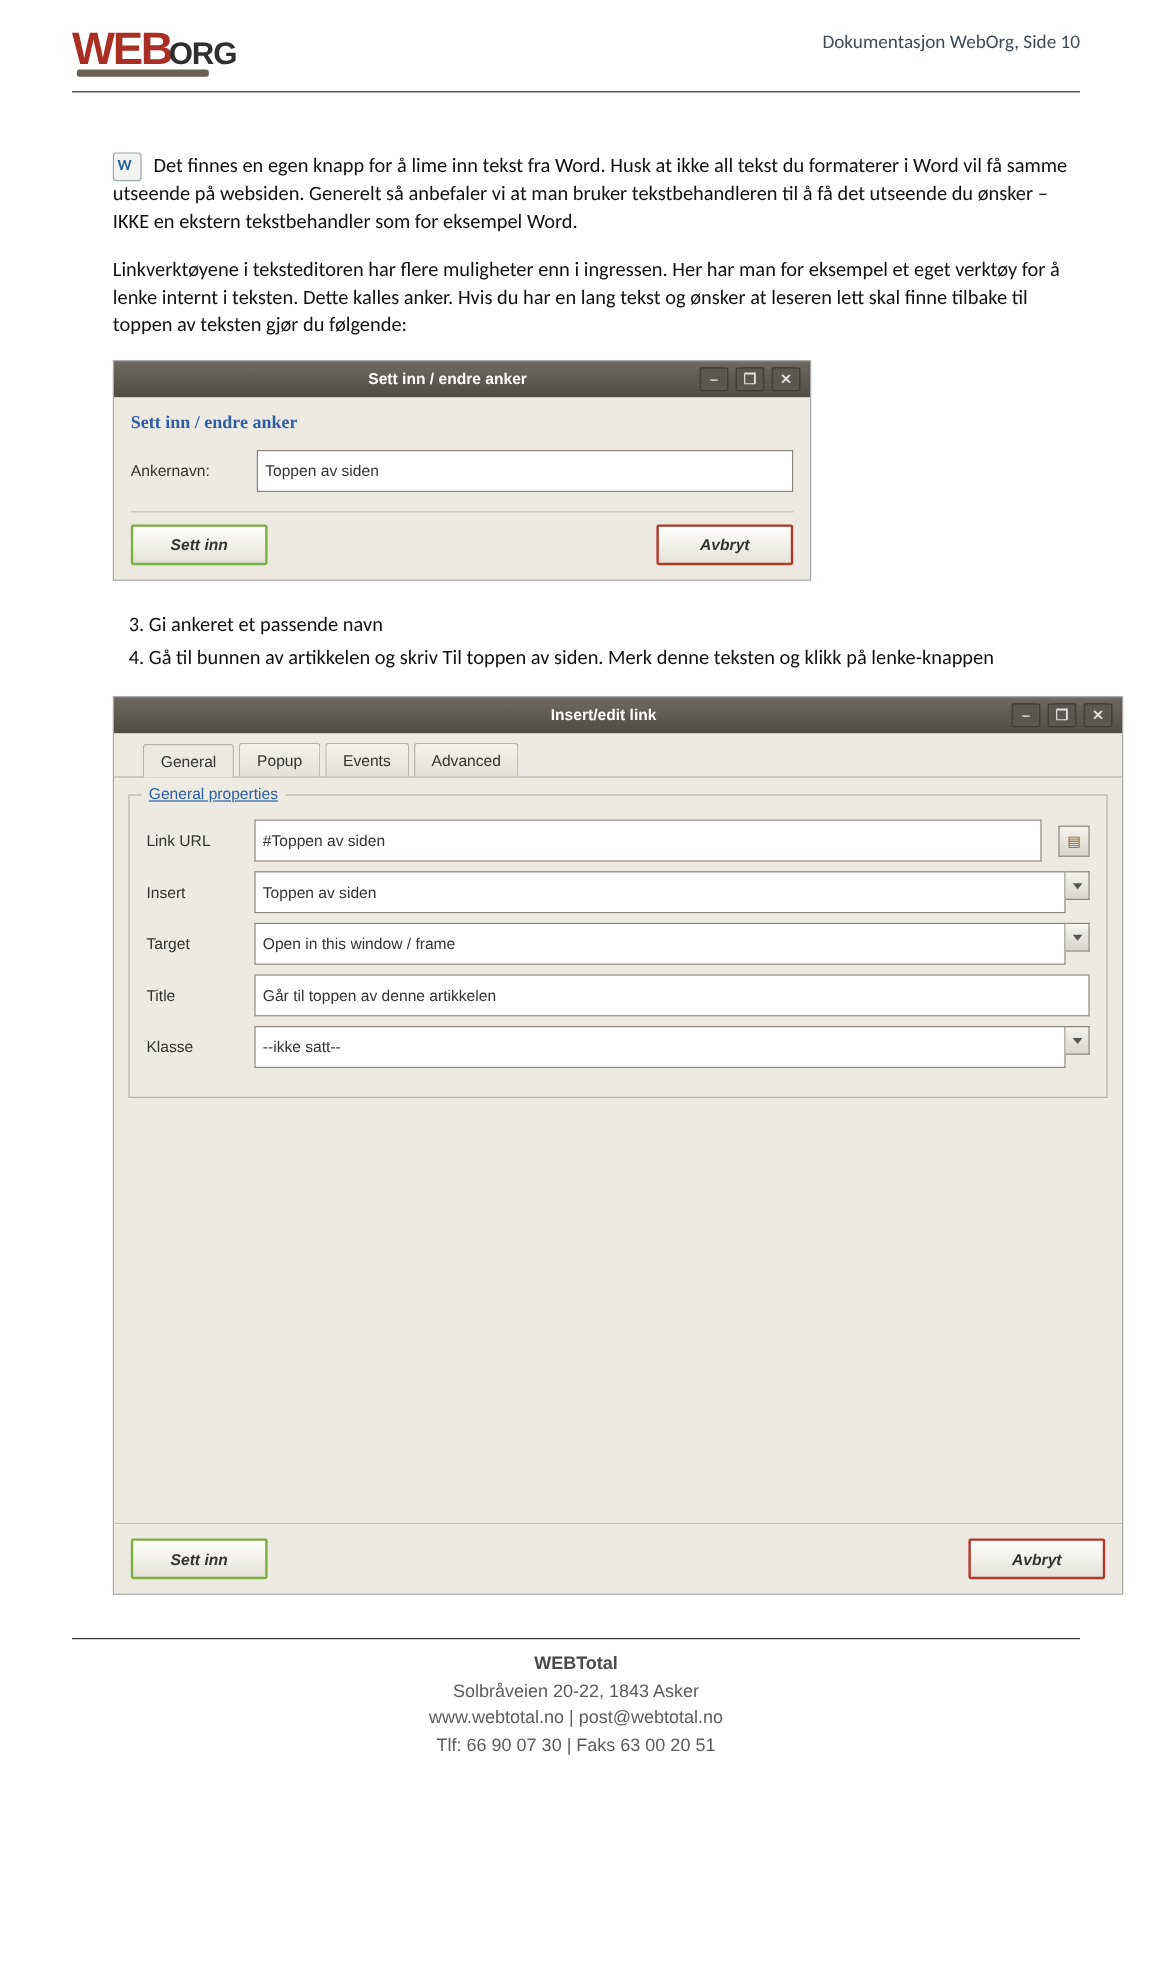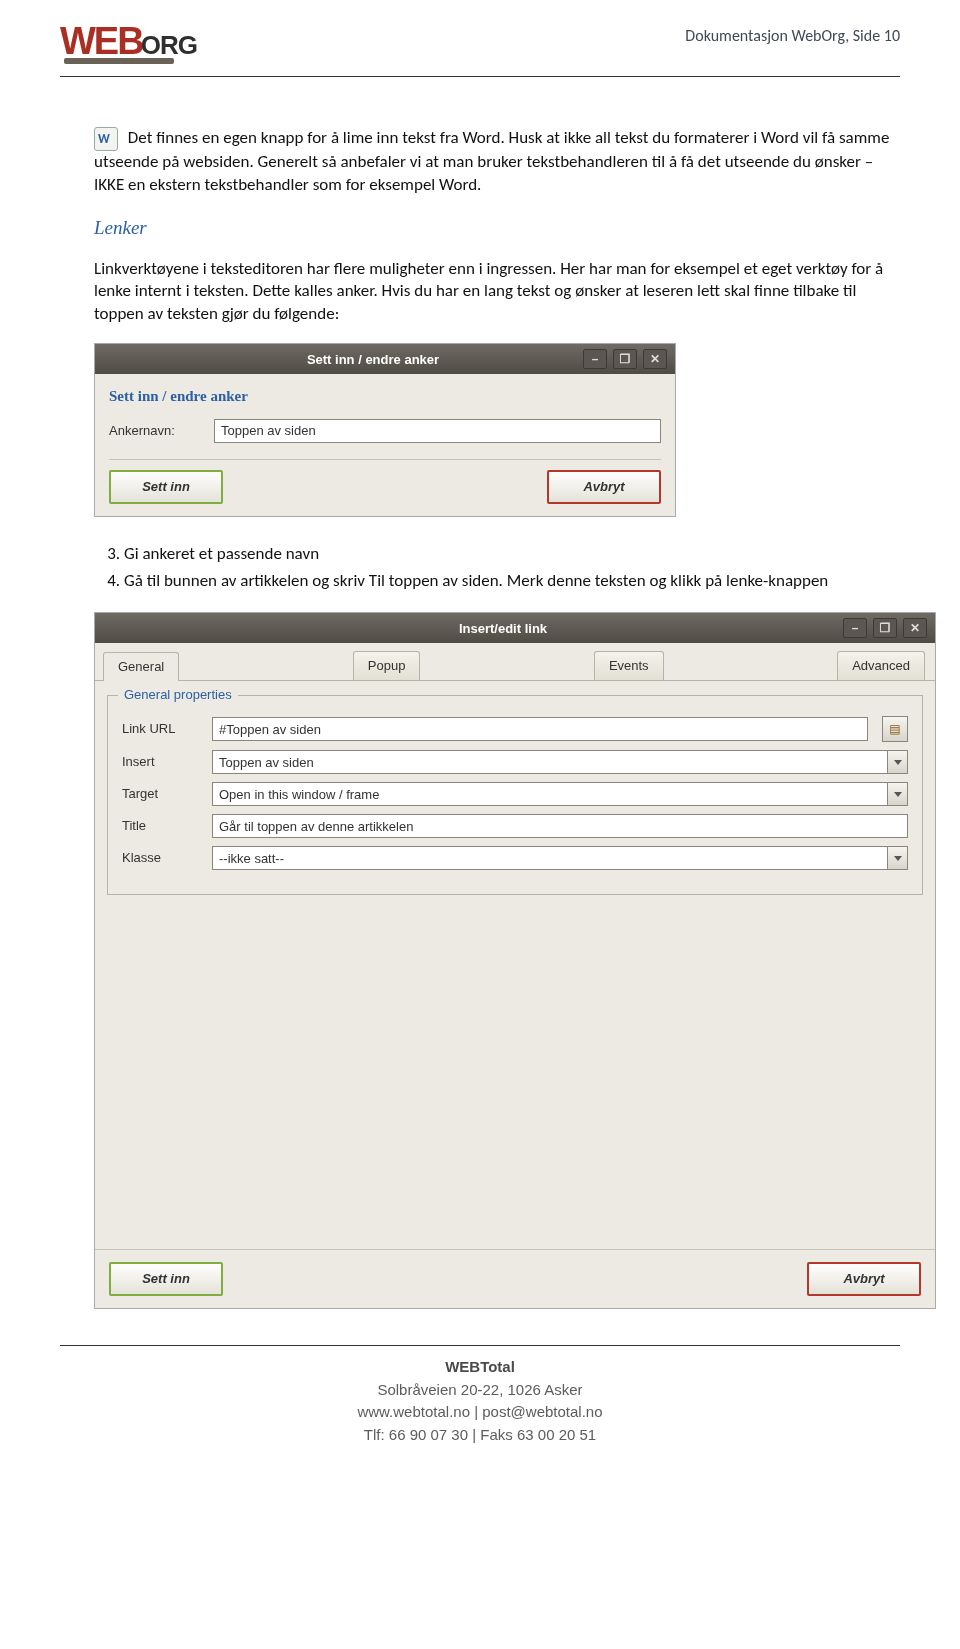--- a/index.html
+++ b/index.html
@@ -85,21 +85,21 @@
   .dialog-body { padding: 12px 14px; }
   .blue-head {
     color: #2d5fa3; font-family: Georgia, serif; font-style: normal;
     font-weight: bold; font-size: 15px; margin-bottom: 12px;
   }
   .form-row {
     display: flex; align-items: center; margin: 8px 0; gap: 10px;
   }
   .form-row label { width: 95px; color: #333; }
   .form-row input.text, .form-row .select {
-    flex: 1; height: 24px; border: 1px solid #8a867d;
+    flex: 1; height: 35px; border: 1px solid #8a867d;
     background: #fff; padding: 2px 6px; font-size: 13px;
     font-family: Verdana, Arial, sans-serif; color: #333;
     box-sizing: border-box;
   }
   .select-wrap { position: relative; flex: 1; display: flex; }
   .select-wrap .drop-btn {
     width: 20px; height: 24px; border: 1px solid #8a867d;
     border-left: none; background: linear-gradient(#f5f4ef,#d8d5cc);
     display: flex; align-items: center; justify-content: center;
     cursor: pointer; box-sizing: border-box;
@@ -117,38 +117,38 @@
     font-weight: bold; font-size: 13px; cursor: pointer;
     display: flex; align-items: center; justify-content: center;
     background: linear-gradient(#fefefe,#e4e2d8);
     font-style: italic;
   }
   .btn-green { border: 2px solid #7fae3e; color: #333; }
   .btn-red { border: 2px solid #b2392a; color: #333; }
 
   
   .tabs {
-    display: flex; gap: 16px; padding: 8px 10px 0 8px;
+    display: flex; gap: 4px; padding: 8px 10px 0 24px;
     border-bottom: 1px solid #b7b3a7;
-    justify-content: space-between;
   }
   .tab {
     padding: 5px 14px; border: 1px solid #b7b3a7; border-bottom: none;
     background: linear-gradient(#f4f2ea,#e3e0d5); font-size: 13px;
     border-radius: 3px 3px 0 0; cursor: pointer; color: #333;
   }
   .tab.active { background: #eceae2; position: relative; top: 1px; }
   .fieldset {
     margin: 14px 12px; border: 1px solid #b7b3a7; padding: 12px 14px 16px 14px;
     position: relative;
   }
   .fieldset .legend {
     position: absolute; top: -10px; left: 10px;
     background: #eceae2; padding: 0 6px; color: #2d5fa3;
     font-size: 13px;
+    text-decoration: underline;
   }
   .fieldset .form-row label { width: 80px; }
   .browse-btn {
     width: 24px; height: 24px; border: 1px solid #8a867d;
     background: linear-gradient(#f5f4ef,#d8d5cc); margin-left: 4px;
     display: flex; align-items: center; justify-content: center;
     cursor: pointer; font-size: 12px; color: #8a5a10;
   }
   .dialog2 .btn-row { margin: 0; padding: 12px 14px; border-top: 1px solid #c7c3b8; }
   .dialog1 { width: 580px; }
@@ -178,21 +178,20 @@
     <div class="doc-head">Dokumentasjon WebOrg, Side 10</div>
   </div>
   <hr class="header-sep">
 
   <div class="body-text">
     <p>
       <span class="word-icon"></span>
       <span>Det finnes en egen knapp for å lime inn tekst fra Word. Husk at ikke all tekst du formaterer i Word vil få samme utseende på websiden. Generelt så anbefaler vi at man bruker tekstbehandleren til å få det utseende du ønsker – IKKE en ekstern tekstbehandler som for eksempel Word.</span>
     </p>
 
-    <div class="h-italic">Lenker</div>
     <p>Linkverktøyene i teksteditoren har flere muligheter enn i ingressen. Her har man for eksempel et eget verktøy for å lenke internt i teksten. Dette kalles anker. Hvis du har en lang tekst og ønsker at leseren lett skal finne tilbake til toppen av teksten gjør du følgende:</p>
 
 
     <div class="dialog dialog1">
       <div class="titlebar">
         <span style="width:60px"></span>
         <span class="title-center">Sett inn / endre anker</span>
         <div class="win-buttons">
           <div class="win-btn">–</div>
           <div class="win-btn">❐</div>
@@ -288,18 +287,18 @@
         <div class="btn btn-green">Sett inn</div>
         <div class="btn btn-red">Avbryt</div>
       </div>
     </div>
 
   </div>
 
   <hr class="footer-sep">
   <div class="footer">
     <div class="company">WEBTotal</div>
-    <div>Solbråveien 20-22, 1026 Asker</div>
+    <div>Solbråveien 20-22, 1843 Asker</div>
     <div>www.webtotal.no | post@webtotal.no</div>
     <div>Tlf: 66 90 07 30 | Faks 63 00 20 51</div>
   </div>
 
 </div>
 
 </body></html>

